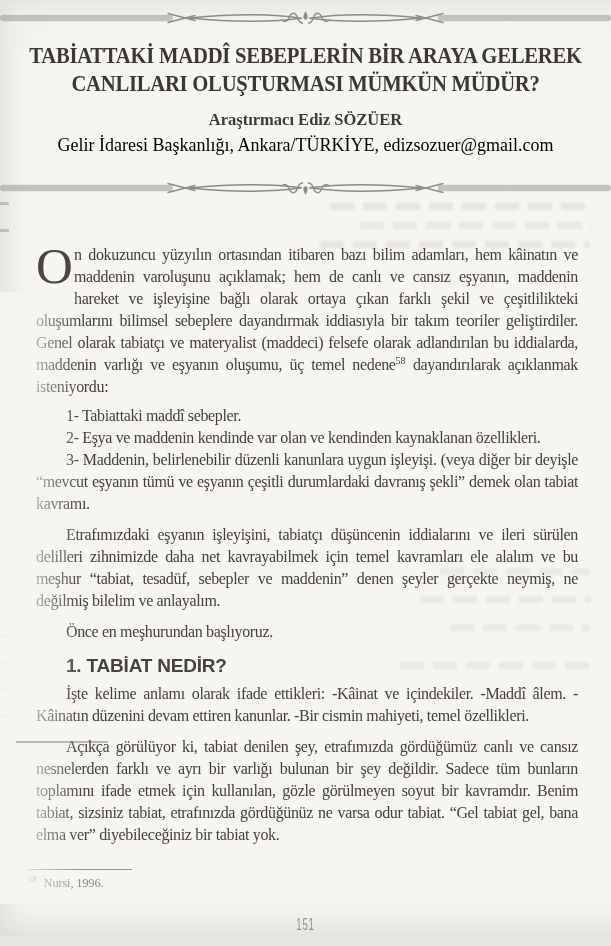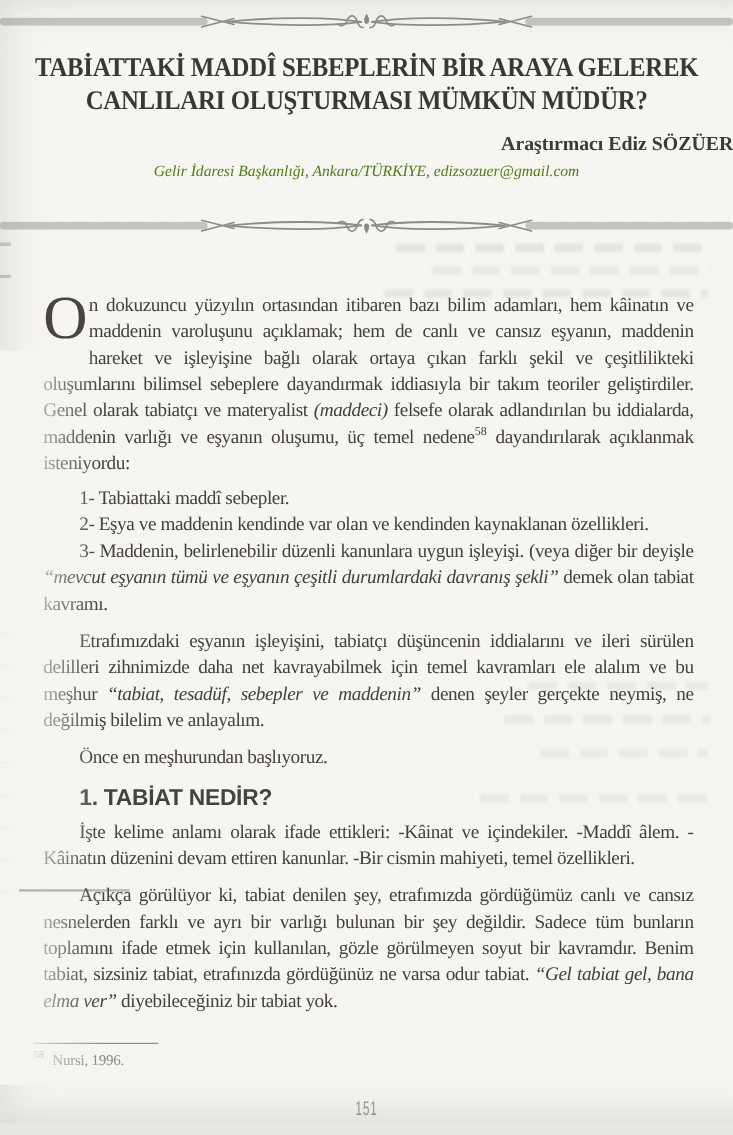--- a/index.html
+++ b/index.html
@@ -16,36 +16,36 @@
   .orn{position:absolute; left:0; width:611px; height:22px; display:block;}
   .orn-top{top:7px;}
   .orn-bottom{top:177px; transform:scaleY(-1);}
   
   .head{position:absolute; top:42px; left:0; width:611px; text-align:center;}
   .title{
     margin:0 0 13px 0; font-weight:700; font-size:22.5px; line-height:27.5px;
     letter-spacing:-.3px; color:#3b3834; transform:scaleX(.92); transform-origin:50% 0;
   }
   .title span{display:block;}
-  .author{font-weight:700; font-size:16.5px; color:#3e3b36; margin:0 0 5px 0;text-align:right;}
-  .affil{font-style:italic; font-size:13px; color:#4d7c0f;}
+  .author{font-weight:700; font-size:16.5px; color:#3e3b36; margin:0 0 5px 0;}
+  .affil{font-size:18px; color:#000000;}
   
   .content{
     position:absolute; top:244px; left:0; width:611px; box-sizing:border-box;
     padding:0 33px 0 36px;
     font-size:16px; line-height:22px; letter-spacing:-.35px;
     text-align:justify; text-justify:inter-word; color:#443f38;
   }
   .content p{margin:0 0 5px 0;}
   .indent{text-indent:30px;}
   .dropcap{
     float:left; font-size:51px; line-height:41px; height:44px; width:38px;
     letter-spacing:0; padding-top:2px; color:#4a463f;
   }
-  .it{font-style:italic;}
+  .it{}
   sup.fnref{font-size:10px; line-height:0; vertical-align:super; letter-spacing:0;}
   .list{margin:7px 0 7px 0;}
   .list p{margin:0;}
   .sec-heading{
     font-family:"Liberation Sans", sans-serif; font-weight:700;
     font-size:19px; letter-spacing:-.2px; color:#46433e;
     margin:12px 0 6px 0; text-indent:30px; text-align:left;
   }
   .after-sp{margin-top:9px !important;}
   

